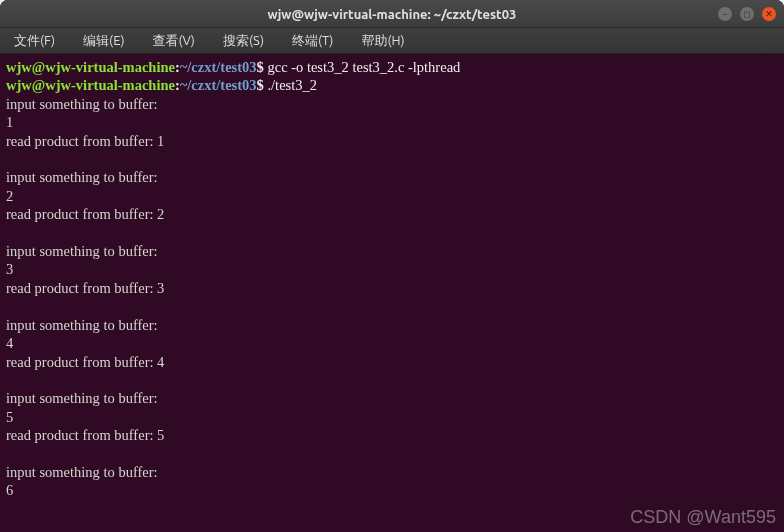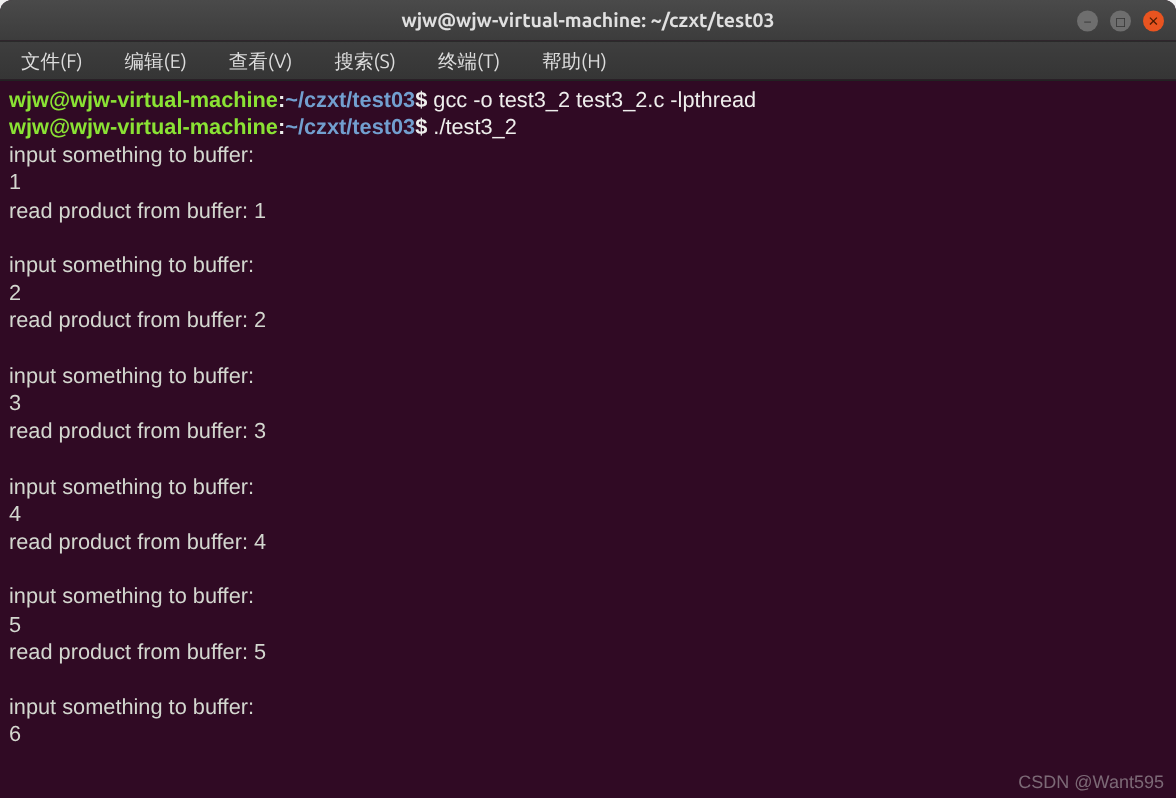--- a/index.html
+++ b/index.html
@@ -78,21 +78,21 @@
     .menu-item {
       color: #dcdcdc;
       font-size: 13px;
       padding: 2px 6px;
       cursor: pointer;
     }
     .terminal {
       flex: 1;
       background: #300a24;
       padding: 4px 6px;
-      font-family: Liberation Sans, sans-serif;
+      font-family: Liberation Serif, serif;
       font-size: 14.5px;
       line-height: 18.4px;
       color: #d3d7cf;
       overflow: hidden;
       white-space: pre;
     }
     .prompt-user {
       color: #8ae234;
       font-weight: bold;
     }
@@ -107,21 +107,21 @@
     .cmd {
       color: #eeeeec;
     }
     .out {
       color: #d3d7cf;
     }
     .watermark {
       position: absolute;
       bottom: 4px;
       right: 8px;
-      font-size: 12px;
+      font-size: 18px;
       color: rgba(200,200,200,0.5);
       font-family: sans-serif;
       margin-top: 45px;
     }
   </style>
 </head>
 <body>
 
 <div class="window">
   <div class="titlebar">

